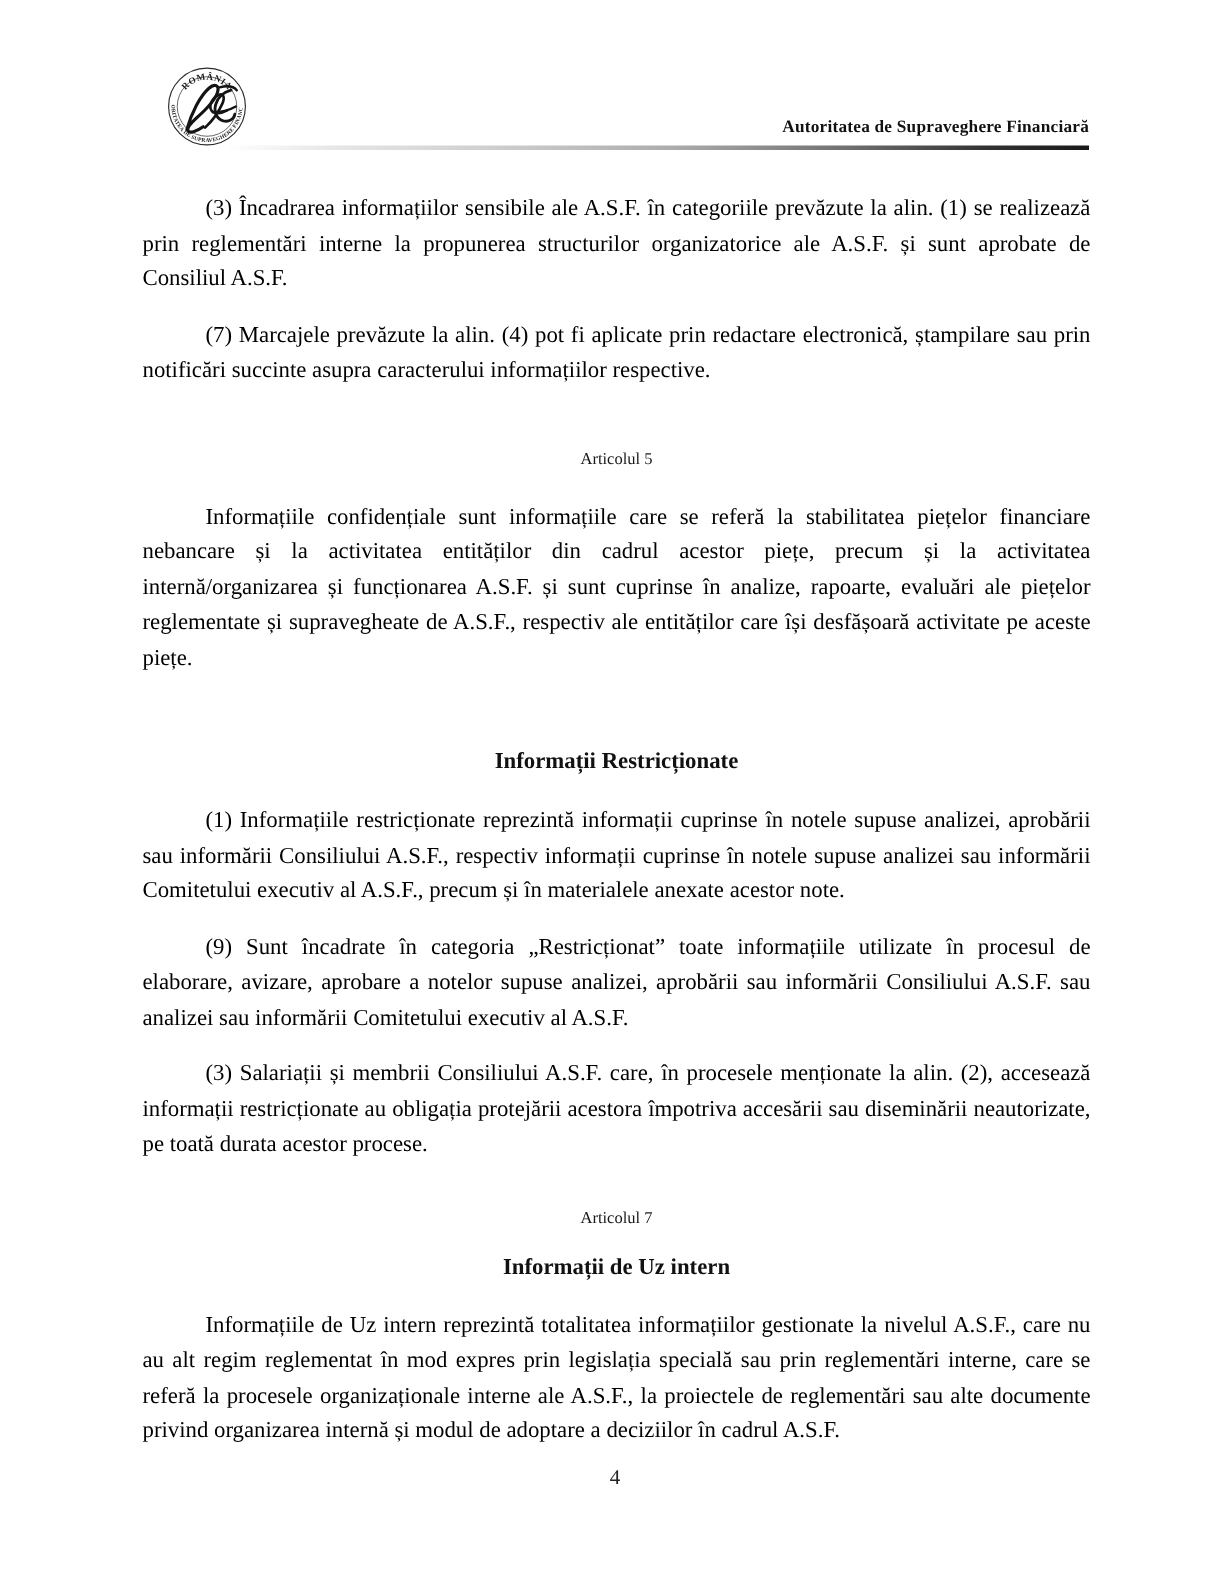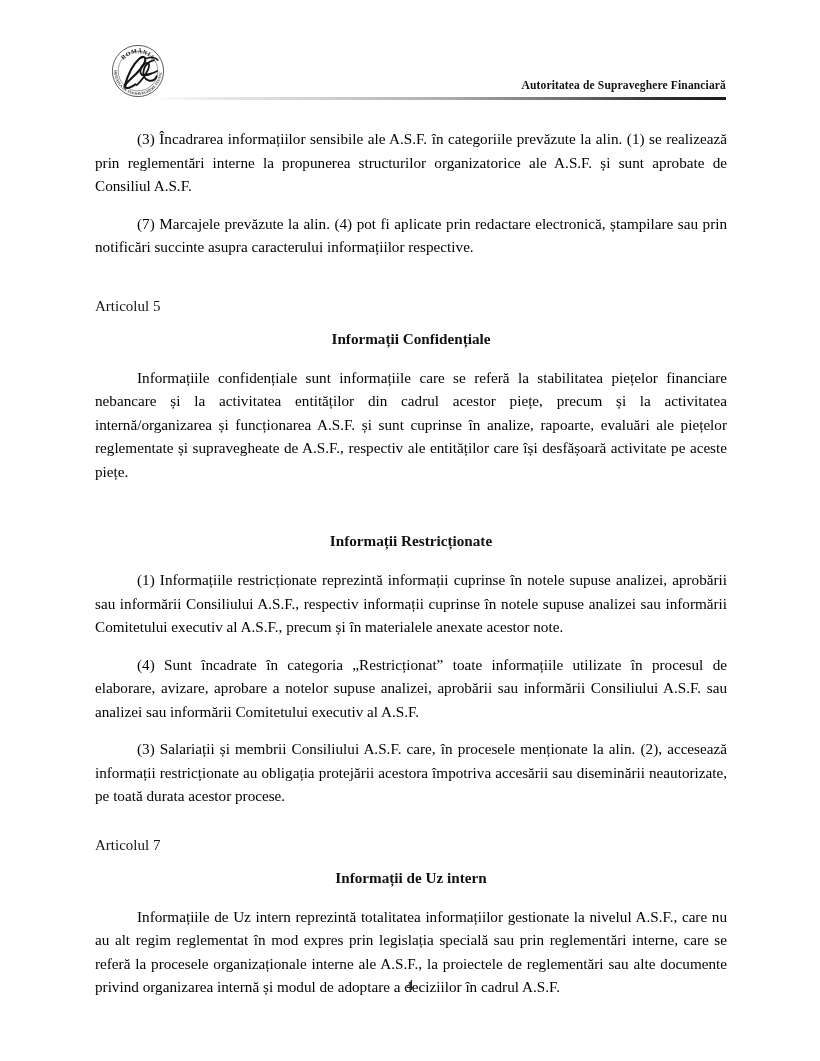--- a/index.html
+++ b/index.html
@@ -85,22 +85,22 @@
     color: #000000;
   }
   p.para + p.para {
     margin-top: 14px;
   }
   .gap-lg { height: 36px; }
   .gap-md { height: 26px; }
   .gap-sm { height: 16px; }
 
   .art-title {
-    text-align: left;
-    font-size: 15px;
+    text-align: center;
+    font-size: 11px;
     line-height: 22px;
     font-weight: normal;
     margin: 0;
     color: #171717;
   }
   .art-subtitle {
     text-align: center;
     font-size: 15.2px;
     line-height: 22px;
     font-weight: bold;
@@ -158,32 +158,31 @@
 
   <div class="content">
 
     <p class="para">(3) Încadrarea informațiilor sensibile ale A.S.F. în categoriile prevăzute la alin. (1) se realizează prin reglementări interne la propunerea structurilor organizatorice ale A.S.F. și sunt aprobate de Consiliul A.S.F.</p>
     <p class="para">(7) Marcajele prevăzute la alin. (4) pot fi aplicate prin redactare electronică, ștampilare sau prin notificări succinte asupra caracterului informațiilor respective.</p>
 
     <div class="gap-lg"></div>
 
     <div>
       <p class="art-title">Articolul 5</p>
-      <p class="art-subtitle">Informații Confidențiale</p>
       <div class="gap-sm"></div>
       <p class="para">Informațiile confidențiale sunt informațiile care se referă la stabilitatea piețelor financiare nebancare și la activitatea entităților din cadrul acestor piețe, precum și la activitatea internă/organizarea și funcționarea A.S.F. și sunt cuprinse în analize, rapoarte, evaluări ale piețelor reglementate și supravegheate de A.S.F., respectiv ale entităților care își desfășoară activitate pe aceste piețe.</p>
     </div>
 
     <div class="gap-lg"></div>
 
     <div>
       <p class="art-subtitle">Informații Restricționate</p>
       <div class="gap-sm"></div>
       <p class="para">(1) Informațiile restricționate reprezintă informații cuprinse în notele supuse analizei, aprobării sau informării Consiliului A.S.F., respectiv informații cuprinse în notele supuse analizei sau informării Comitetului executiv al A.S.F., precum și în materialele anexate acestor note.</p>
-      <p class="para">(4) Sunt încadrate în categoria „Restricționat” toate informațiile utilizate în procesul de elaborare, avizare, aprobare a notelor supuse analizei, aprobării sau informării Consiliului A.S.F. sau analizei sau informării Comitetului executiv al A.S.F.</p>
+      <p class="para">(9) Sunt încadrate în categoria „Restricționat” toate informațiile utilizate în procesul de elaborare, avizare, aprobare a notelor supuse analizei, aprobării sau informării Consiliului A.S.F. sau analizei sau informării Comitetului executiv al A.S.F.</p>
       <p class="para">(3) Salariații și membrii Consiliului A.S.F. care, în procesele menționate la alin. (2), accesează informații restricționate au obligația protejării acestora împotriva accesării sau diseminării neautorizate, pe toată durata acestor procese.</p>
     </div>
 
     <div class="gap-md"></div>
 
     <div>
       <p class="art-title">Articolul 7</p>
       <p class="art-subtitle">Informații de Uz intern</p>
       <div class="gap-sm"></div>
       <p class="para">Informațiile de Uz intern reprezintă totalitatea informațiilor gestionate la nivelul A.S.F., care nu au alt regim reglementat în mod expres prin legislația specială sau prin reglementări interne, care se referă la procesele organizaționale interne ale A.S.F., la proiectele de reglementări sau alte documente privind organizarea internă și modul de adoptare a deciziilor în cadrul A.S.F.</p>

